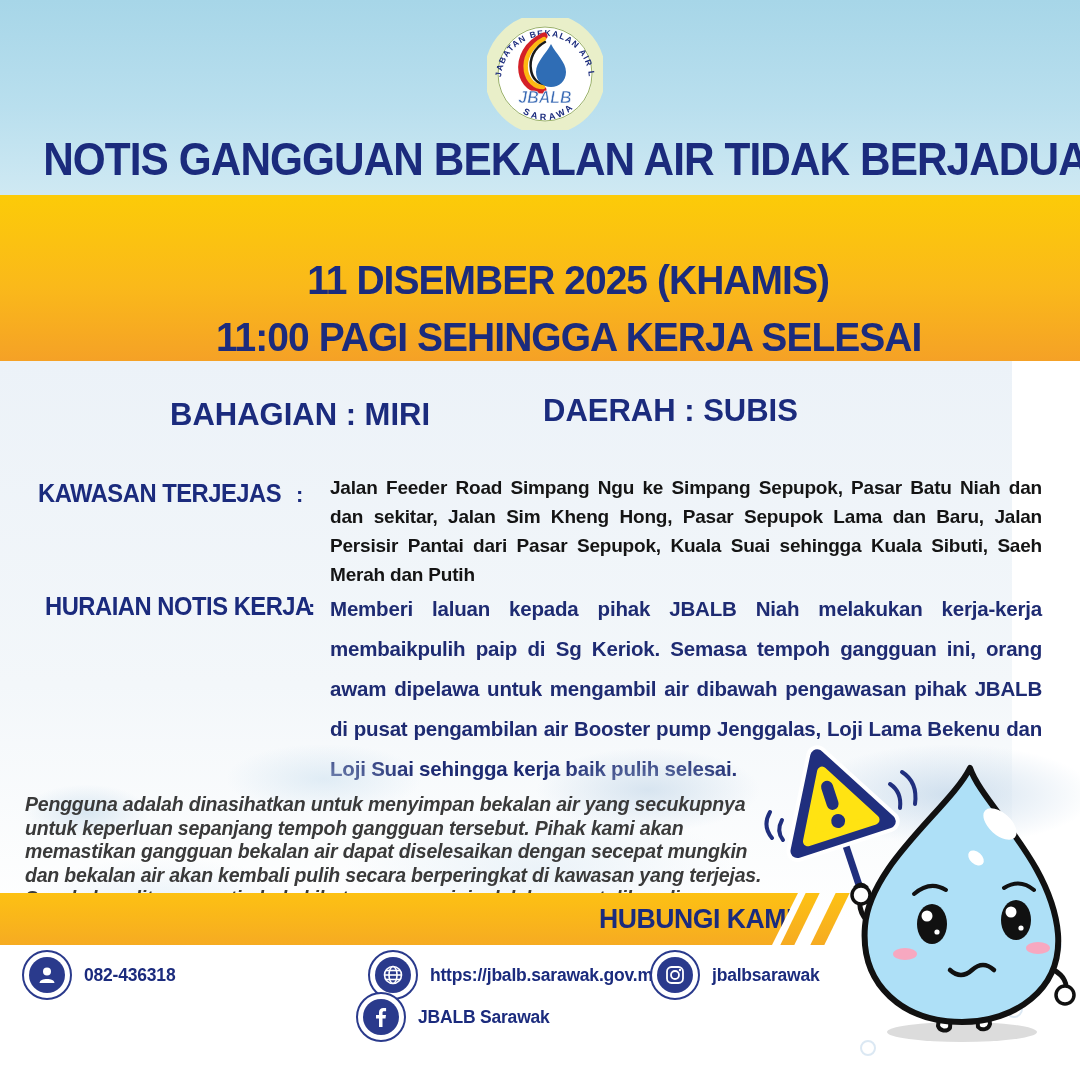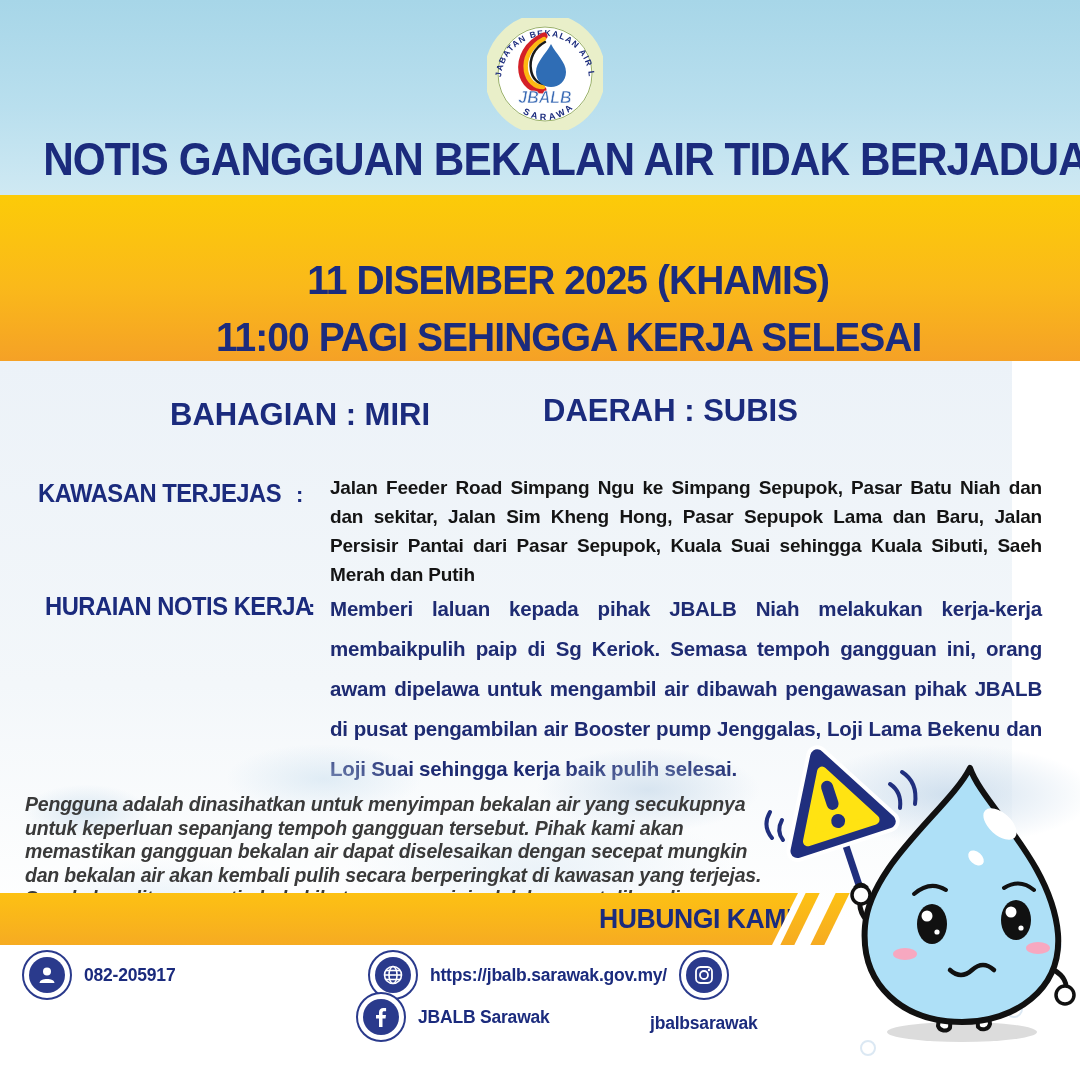--- a/index.html
+++ b/index.html
@@ -142,40 +142,40 @@
   <div class="contact-item" style="left:22px;top:950px;">
     <div class="badge">
         <div class="badge-inner">
       <svg width="22" height="22" viewBox="0 0 22 22">
             <circle cx="11" cy="7.5" r="4" fill="#ffffff"></circle>
             <path d="M3.5 19 C3.5 13.5 18.5 13.5 18.5 19 Z" fill="#ffffff"></path>
           </svg>
     </div>
       </div>
     <div class="contact-text">
-      <div>082-205917</div>
+      <div>082-436318</div>
     </div>
   </div>
 
   <div class="contact-item" style="left:368px;top:950px;">
     <div class="badge">
         <div class="badge-inner">
       <svg width="24" height="24" viewBox="0 0 24 24" fill="none" stroke="#ffffff" stroke-width="1.6">
         <circle cx="12" cy="12" r="8.5"></circle>
             <ellipse cx="12" cy="12" rx="4" ry="8.5"></ellipse>
         <line x1="3.5" y1="12" x2="20.5" y2="12"></line>
             <line x1="4.5" y1="7.5" x2="19.5" y2="7.5"></line>
             <line x1="4.5" y1="16.5" x2="19.5" y2="16.5"></line>
       </svg>
     </div>
       </div>
     <div class="contact-text">https://jbalb.sarawak.gov.my/</div>
   </div>
 
-  <div class="contact-item" style="left:650px;top:950px;flex-direction:column;">
+  <div class="contact-item" style="left:650px;top:950px;">
     <div class="badge">
         <div class="badge-inner">
       <svg width="22" height="22" viewBox="0 0 22 22" fill="none" stroke="#ffffff" stroke-width="1.8">
         <rect x="3" y="3" width="16" height="16" rx="4.5"></rect>
             <circle cx="11" cy="11" r="4"></circle>
             <circle cx="16" cy="6" r="1.2" fill="#ffffff" stroke="none"></circle>
       </svg>
     </div>
       </div>
     <div class="contact-text">jbalbsarawak</div>

